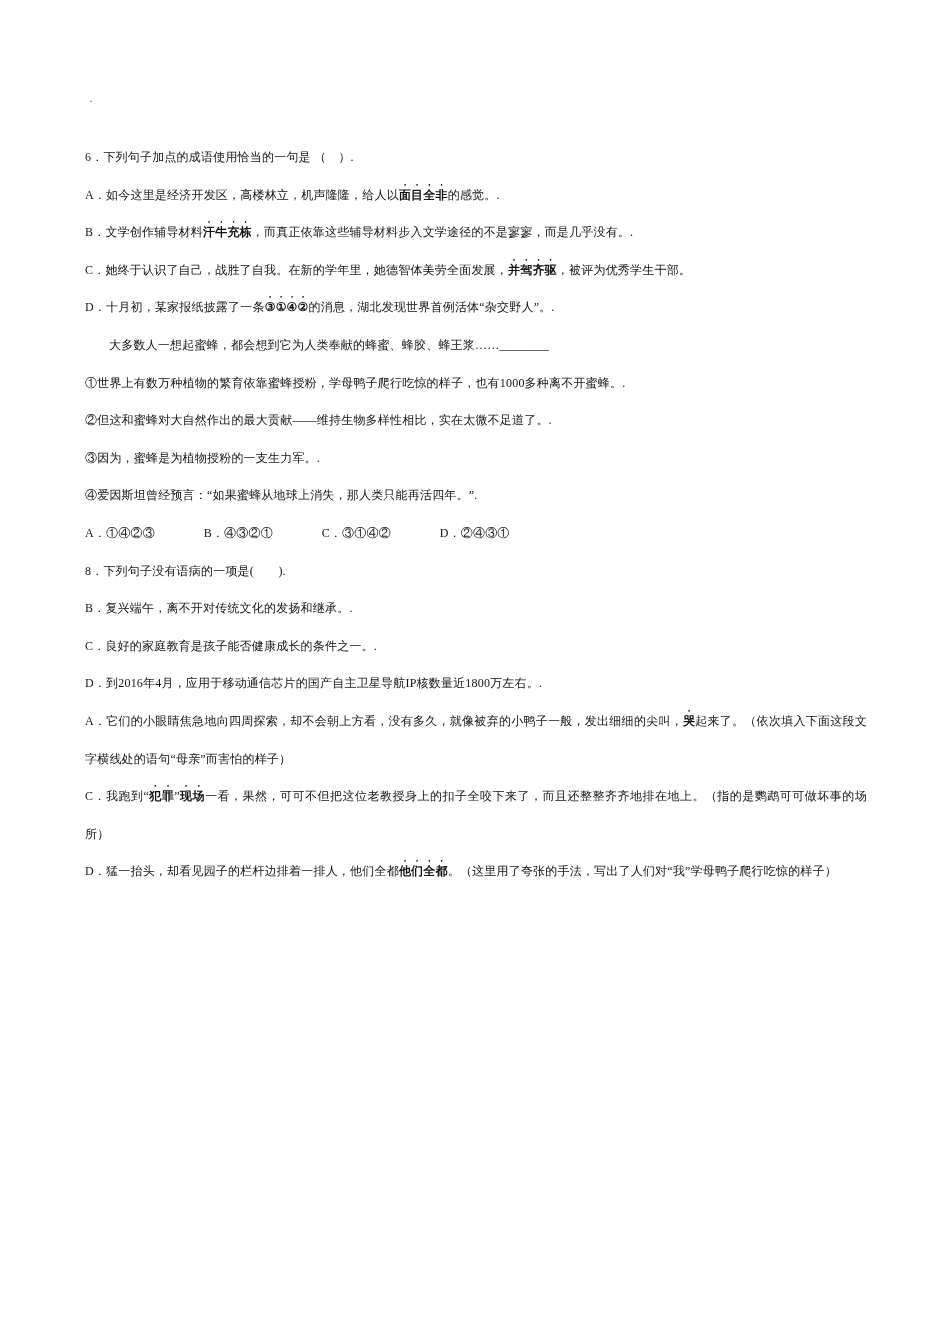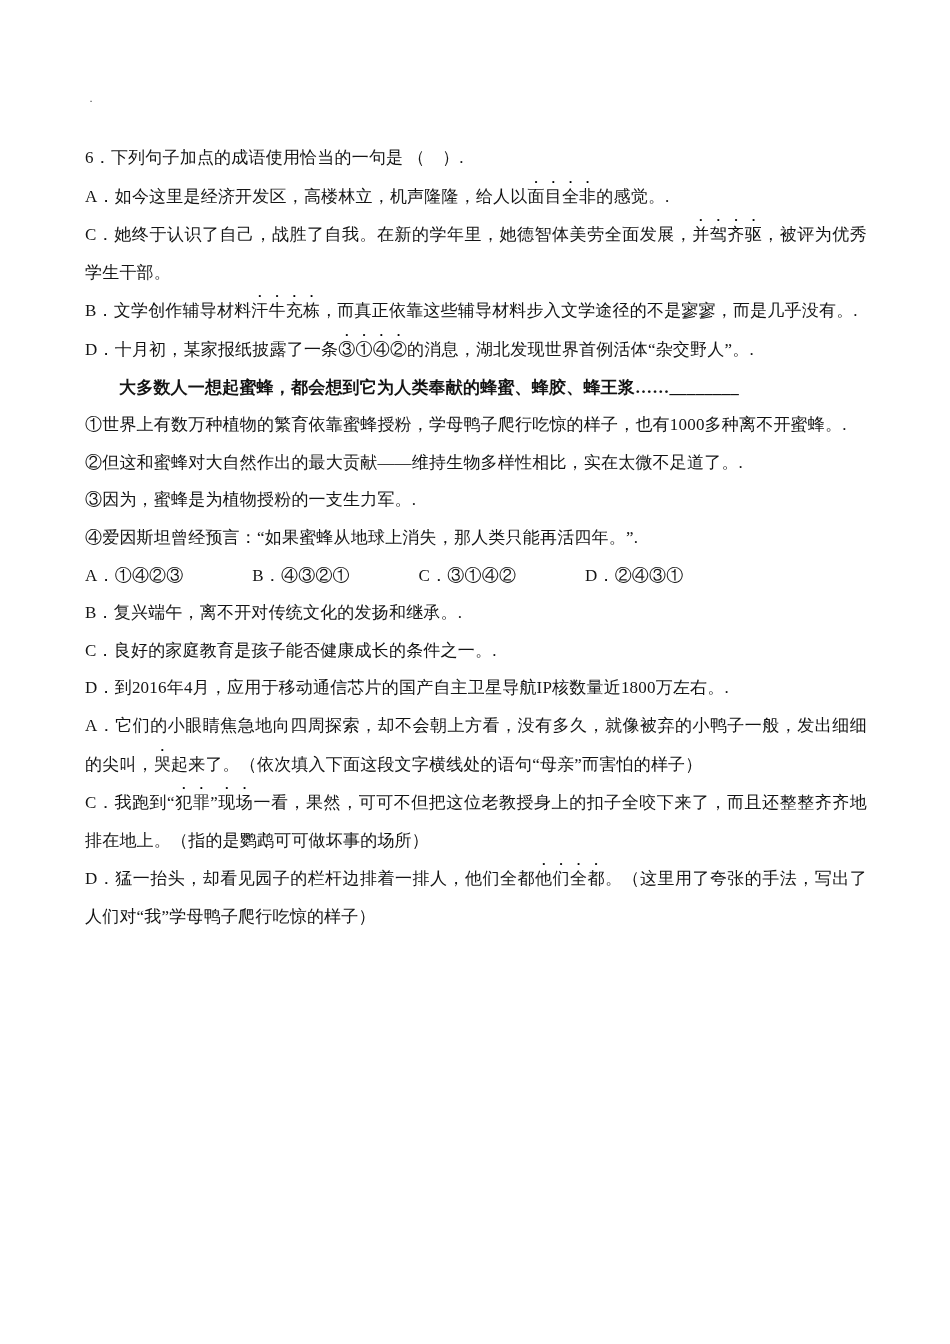--- a/index.html
+++ b/index.html
@@ -21,63 +21,64 @@
     left: 86px;
     top: 92px;
     font-size: 10px;
     color: #444;
   }
   .content {
     position: absolute;
     left: 85px;
     top: 139px;
     width: 782px;
-    font-size: 17px;
+    font-size: 12px;
     line-height: 37.6px;
     text-align: justify;
     letter-spacing: 0.2px;
   }
   p.para {
     margin: 0;
     padding: 0;
   }
   .indent {
     text-indent: 2em;
-    font-weight: bold;
   }
   
   .em-dot {
     -webkit-text-emphasis: filled dot #000;
     text-emphasis: filled dot #000;
     -webkit-text-emphasis-position: over right;
     text-emphasis-position: over right;
+    font-weight: bold;
   }
 </style>
 </head>
 <body>
 
 <div class="page">
 
   <span class="artifact">．</span>
 
   <div class="content">
 
     <p class="para"><span>6．下列句子加点的成语使用恰当的一句是 （　）.</span></p>
     <p class="para"><span>A．如今这里是经济开发区，高楼林立，机声隆隆，给人以</span><span class="em-dot">面目全非</span><span>的感觉。.</span></p>
+    <p class="para"><span>B．文学创作辅导材料</span><span class="em-dot">汗牛充栋</span><span>，而真正依靠这些辅导材料步入文学途径的不是寥寥，而是几乎没有。.</span></p>
     <p class="para"><span>C．她终于认识了自己，战胜了自我。在新的学年里，她德智体美劳全面发展，</span><span class="em-dot">并驾齐驱</span><span>，被评为优秀学生干部。</span></p>
-    <p class="para"><span>B．文学创作辅导材料</span><span class="em-dot">汗牛充栋</span><span>，而真正依靠这些辅导材料步入文学途径的不是寥寥，而是几乎没有。.</span></p>
     <p class="para"><span>D．十月初，某家报纸披露了一条</span><span class="em-dot">③①④②</span><span>的消息，湖北发现世界首例活体“杂交野人”。.</span></p>
 
     <p class="para indent"><span>大多数人一想起蜜蜂，都会想到它为人类奉献的蜂蜜、蜂胶、蜂王浆……________</span></p>
     <p class="para"><span>①世界上有数万种植物的繁育依靠蜜蜂授粉，学母鸭子爬行吃惊的样子，也有1000多种离不开蜜蜂。.</span></p>
     <p class="para"><span>②但这和蜜蜂对大自然作出的最大贡献——维持生物多样性相比，实在太微不足道了。.</span></p>
     <p class="para"><span>③因为，蜜蜂是为植物授粉的一支生力军。.</span></p>
     <p class="para"><span>④爱因斯坦曾经预言：“如果蜜蜂从地球上消失，那人类只能再活四年。”.</span></p>
     <p class="para"><span>A．①④②③　　　　B．④③②①　　　　C．③①④②　　　　D．②④③①</span></p>
 
+    <p class="para"><span>8．下列句子没有语病的一项是(　　).</span></p>
     <p class="para"><span>B．复兴端午，离不开对传统文化的发扬和继承。.</span></p>
     <p class="para"><span>C．良好的家庭教育是孩子能否健康成长的条件之一。.</span></p>
     <p class="para"><span>D．到2016年4月，应用于移动通信芯片的国产自主卫星导航IP核数量近1800万左右。.</span></p>
 
     <p class="para"><span>A．它们的小眼睛焦急地向四周探索，却不会朝上方看，没有多久，就像被弃的小鸭子一般，发出细细的尖叫，</span><span class="em-dot">哭</span><span>起来了。（依次填入下面这段文字横线处的语句“母亲”而害怕的样子）</span></p>
     <p class="para"><span>C．我跑到“</span><span class="em-dot">犯罪</span><span>”</span><span class="em-dot">现场</span><span>一看，果然，可可不但把这位老教授身上的扣子全咬下来了，而且还整整齐齐地排在地上。（指的是鹦鹉可可做坏事的场所）</span></p>
     <p class="para"><span>D．猛一抬头，却看见园子的栏杆边排着一排人，他们全都</span><span class="em-dot">他们全都</span><span>。（这里用了夸张的手法，写出了人们对“我”学母鸭子爬行吃惊的样子）</span></p>
 
   </div>
 </div>

